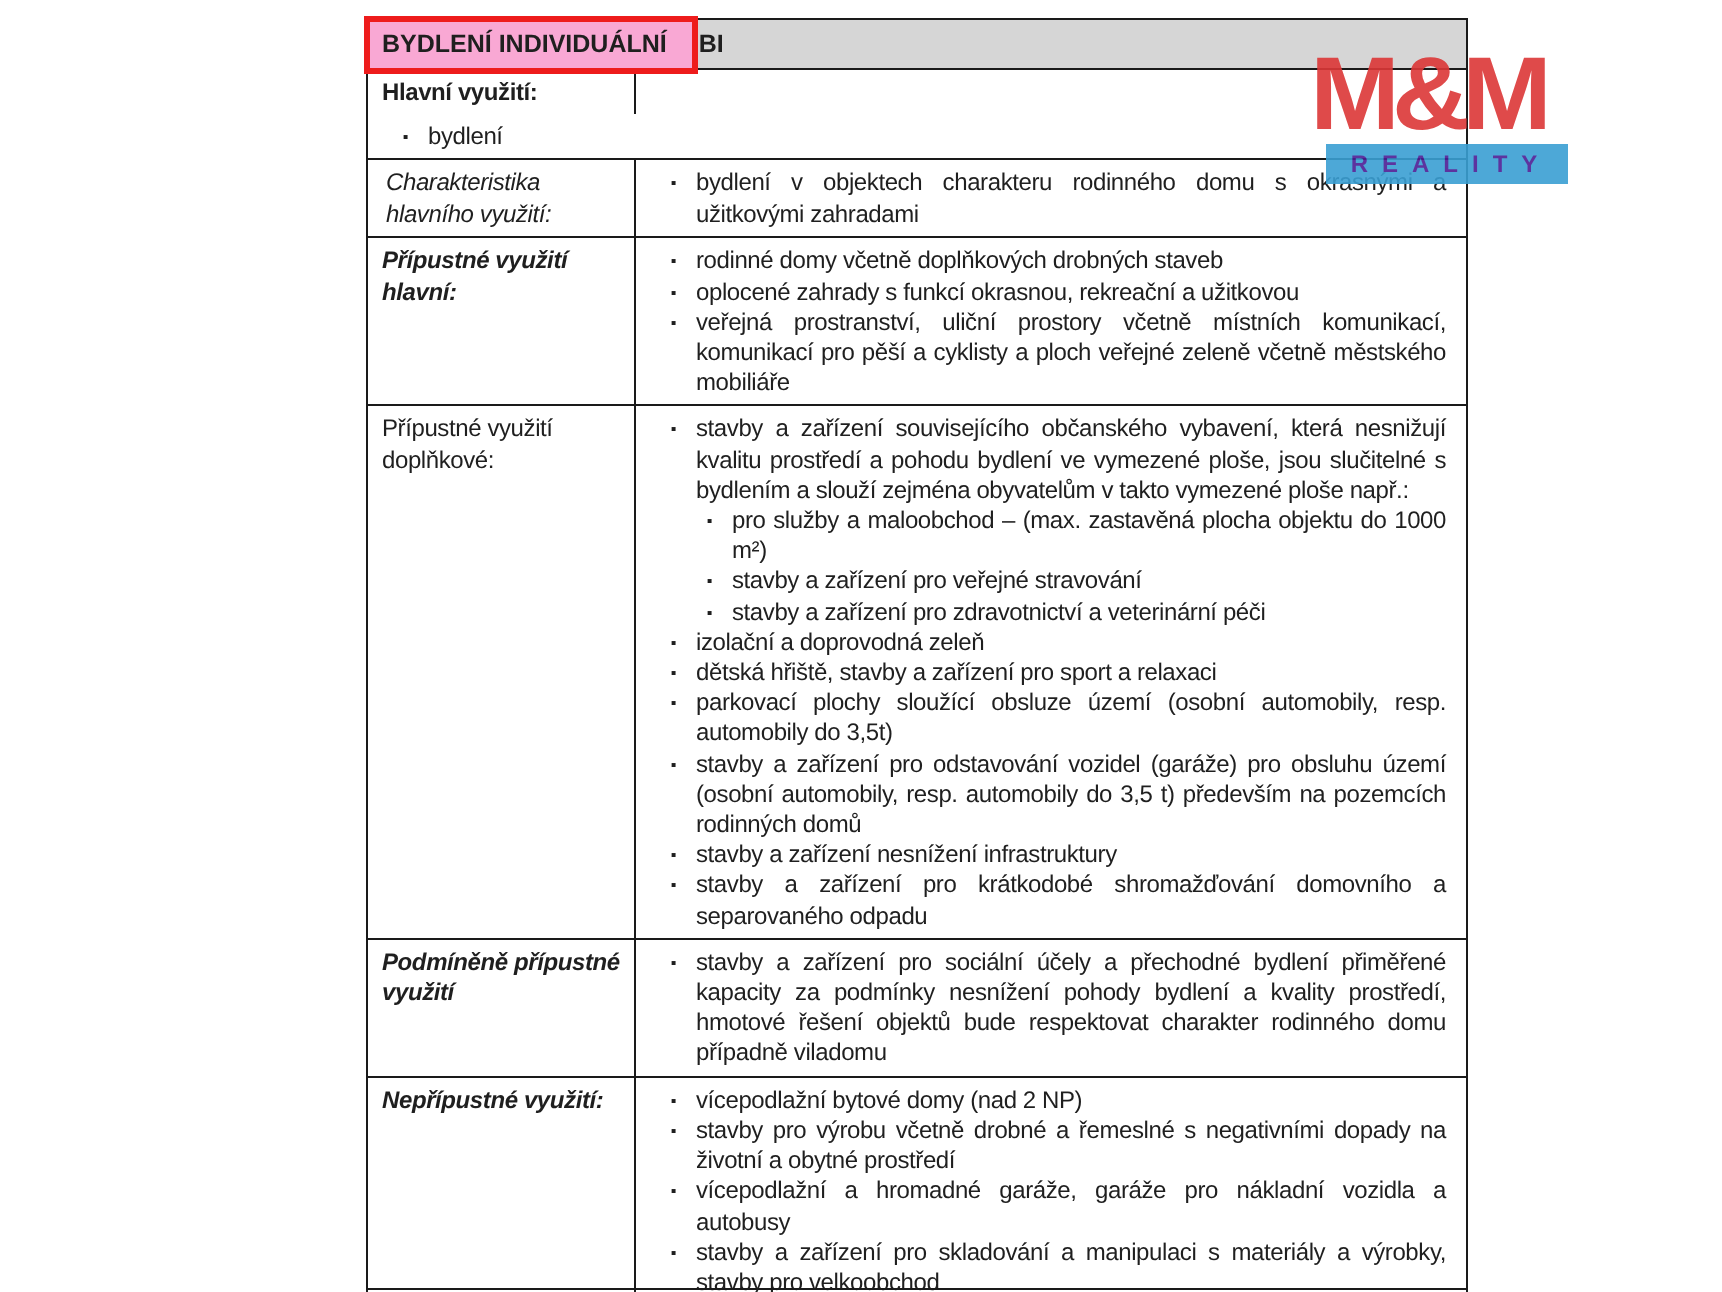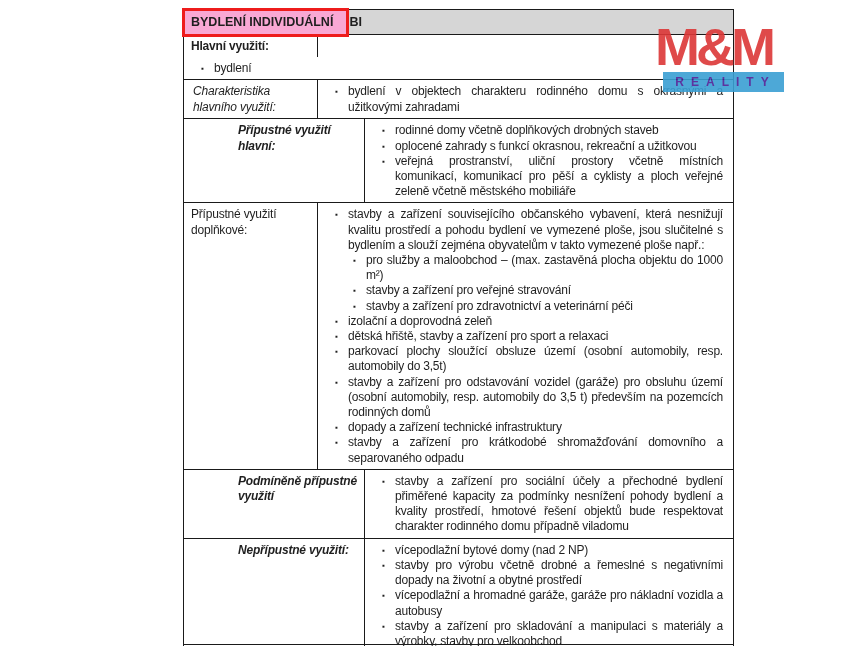--- a/index.html
+++ b/index.html
@@ -29,21 +29,21 @@
     display:flex;border-bottom:1px solid #1a1a1a;box-sizing:border-box;
   }
   .trow:last-child{border-bottom:none;}
   .tlabel{
     width:134px;min-width:134px;box-sizing:border-box;
     border-right:1px solid #1a1a1a;
     padding:4px 6px 3px 7px;
   }
   .tlabel.bold{font-weight:bold;}
   .tlabel.italic{font-style:italic;padding-left:9px;}
-  .tlabel.bold-italic{font-weight:bold;font-style:italic;margin-left:47px;}
+  .tlabel.bold-italic{font-weight:bold;font-style:italic;}
   .tcontent{
     flex:1;box-sizing:border-box;padding:4px 6px 3px 0;
   }
   .li{display:flex;}
   .li .bullet{
     width:20px;min-width:20px;text-align:right;font-size:8px;line-height:15.2px;
   }
   .li.lvl1 .marker-pad{width:20px;min-width:20px;}
   .li.lvl2 .marker-pad{width:38px;min-width:38px;}
   .li .t{
@@ -152,21 +152,21 @@
             <div class="li lvl1">
               <span class="marker-pad bullet">▪</span>
               <span class="t">parkovací plochy sloužící obsluze území (osobní automobily, resp. automobily do 3,5t)</span>
             </div>
             <div class="li lvl1">
               <span class="marker-pad bullet">▪</span>
               <span class="t">stavby a zařízení pro odstavování vozidel (garáže) pro obsluhu území (osobní automobily, resp. automobily do 3,5 t) především na pozemcích rodinných domů</span>
             </div>
             <div class="li lvl1">
               <span class="marker-pad bullet">▪</span>
-              <span class="t">dopady a zařízení technické infrastruktury</span>
+              <span class="t">stavby a zařízení nesnížení infrastruktury</span>
             </div>
             <div class="li lvl1">
               <span class="marker-pad bullet">▪</span>
               <span class="t">stavby a zařízení pro krátkodobé shromažďování domovního a separovaného odpadu</span>
             </div>
           </div>
         </div>
         <div class="trow">
           <div class="tlabel bold-italic">Podmíněně přípustné využití</div>
           <div class="tcontent">

